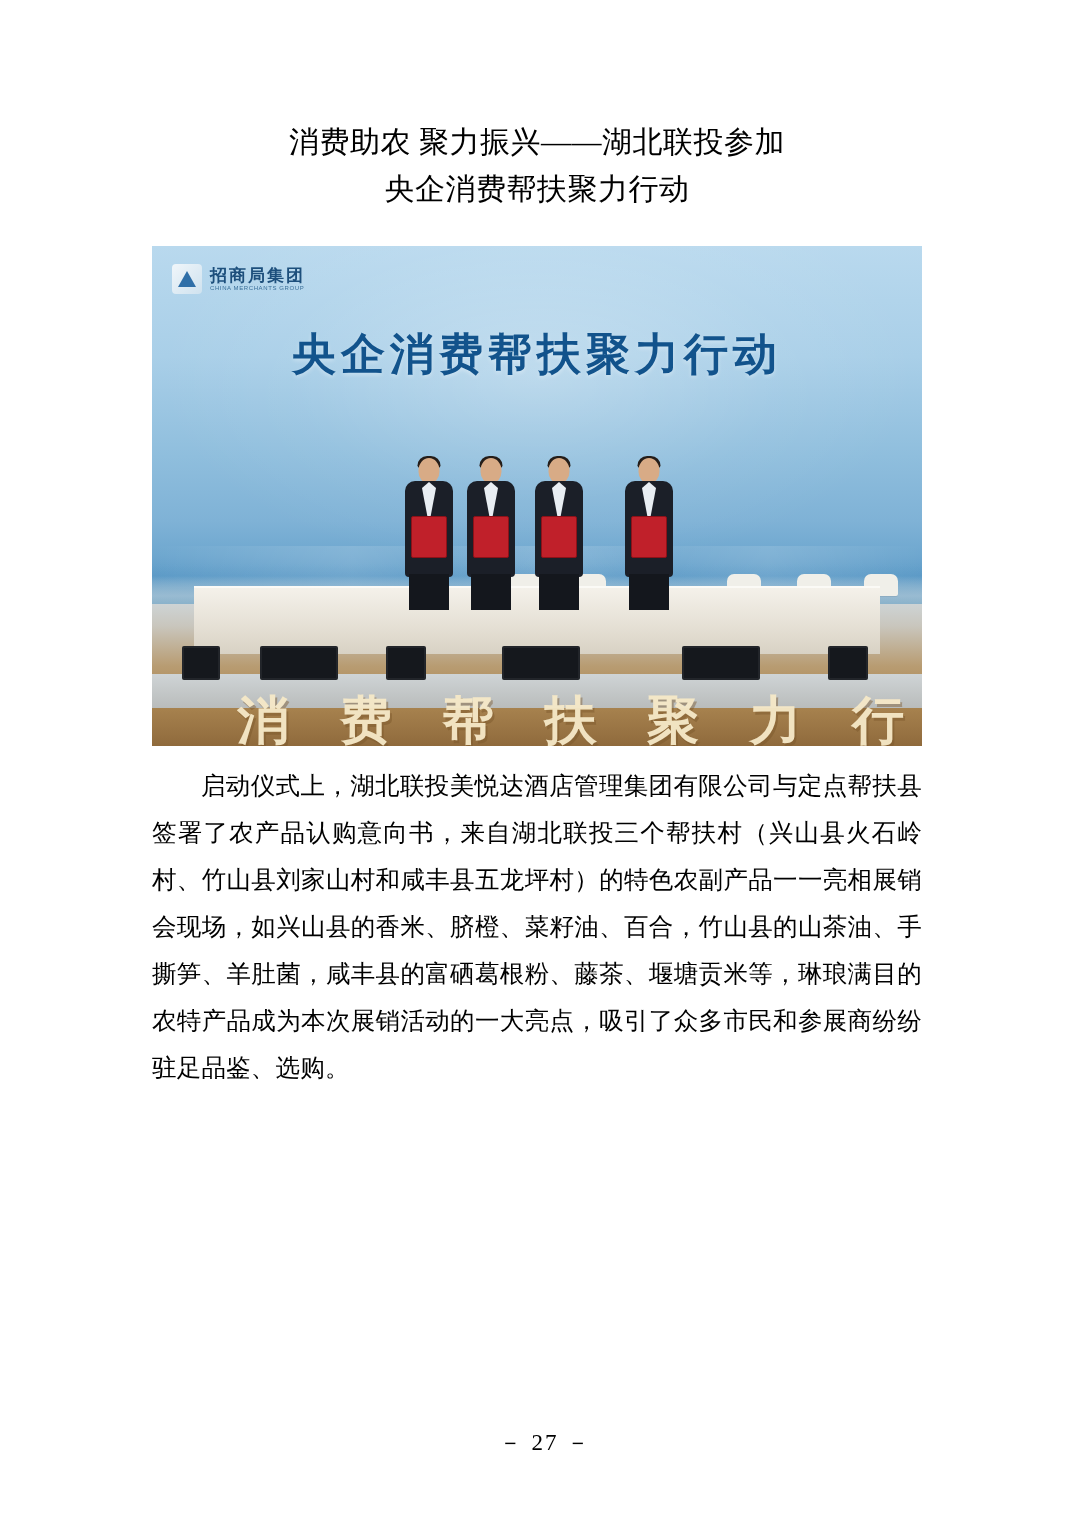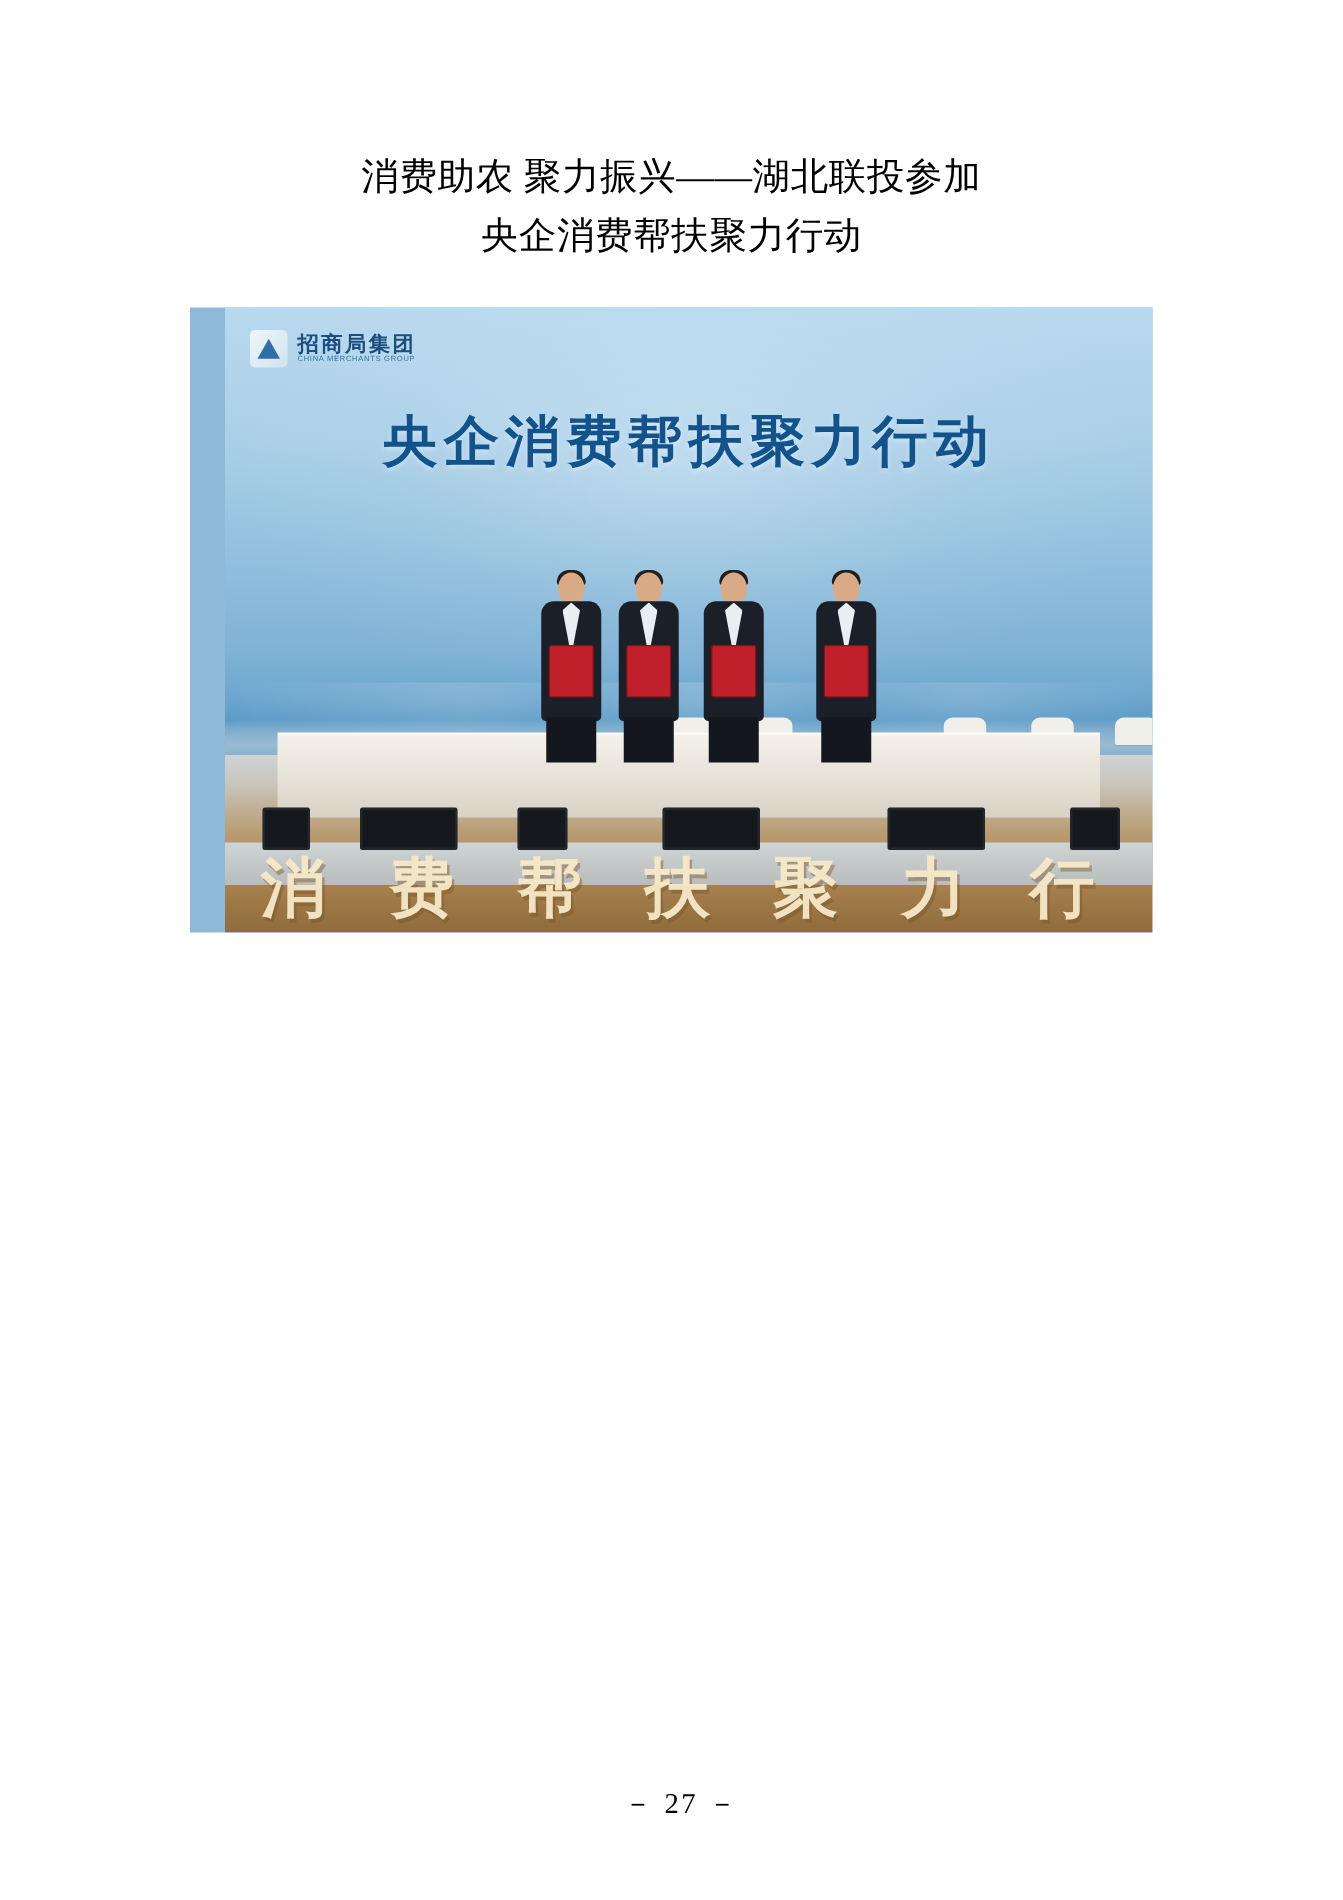--- a/index.html
+++ b/index.html
@@ -50,21 +50,20 @@
     height: 500px;
     position: relative;
     overflow: hidden;
     background: #8fb9d8;
   }
   
   .photo {
     position: absolute;
     inset: 0;
     background: linear-gradient(180deg,#b9d9ee 0%, #a9cfe8 22%, #8fbedd 42%, #7fb2d6 55%, #6ea7cf 62%, #5f9cc8 66%, #cfd8dd 70%, #c9c6bd 76%, #b89c72 84%, #a8834f 92%, #8f6a3c 100%);
-    margin-left: 28px;
   }
   .sky-glow {
     position: absolute;
     left: 0; right: 0; top: 0; height: 330px;
     background: radial-gradient(ellipse at 50% 38%, rgba(255,255,255,0.28) 0%, rgba(255,255,255,0.06) 45%, rgba(255,255,255,0) 70%);
   }
   .logo-box {
     position: absolute;
     left: 20px; top: 18px;
     display: flex;
@@ -237,22 +236,22 @@
   .ground {
     position: absolute;
     left: 0; right: 0;
     top: 462px;
     bottom: 0;
     background: linear-gradient(180deg,#d8c79f 0%, #c8ab74 30%, #b9handled 31%, #b29157 60%, #9d7b45 100%);
   }
   .ground-text {
     position: absolute;
     left: 0; right: 0;
-    top: 430px;
-    text-align: center;
+    top: 440px;
+    text-align: right;
     font-size: 52px;
     font-weight: bold;
     letter-spacing: 18px;
     color: #f6e9c8;
     font-family: "Liberation Sans", sans-serif;
     text-shadow: 2px 3px 0 rgba(120,85,40,0.45);
     opacity: 0.95;
     white-space: nowrap;
     overflow: hidden;
   }
@@ -343,15 +342,16 @@
       <div class="speaker" style="left:234px; width:40px;"></div>
       <div class="speaker" style="left:350px; width:78px;"></div>
       <div class="speaker" style="left:530px; width:78px;"></div>
       <div class="speaker" style="left:676px; width:40px;"></div>
 
       <div class="ground"></div>
       <div class="ground-text">消 费 帮 扶 聚 力 行</div>
     </div>
   </figure>
 
+  <p class="body-text">启动仪式上，湖北联投美悦达酒店管理集团有限公司与定点帮扶县签署了农产品认购意向书，来自湖北联投三个帮扶村（兴山县火石岭村、竹山县刘家山村和咸丰县五龙坪村）的特色农副产品一一亮相展销会现场，如兴山县的香米、脐橙、菜籽油、百合，竹山县的山茶油、手撕笋、羊肚菌，咸丰县的富硒葛根粉、藤茶、堰塘贡米等，琳琅满目的农特产品成为本次展销活动的一大亮点，吸引了众多市民和参展商纷纷驻足品鉴、选购。</p>
 
   <div class="page-number">－ 27 －</div>
 </div>
 
 </body></html>

